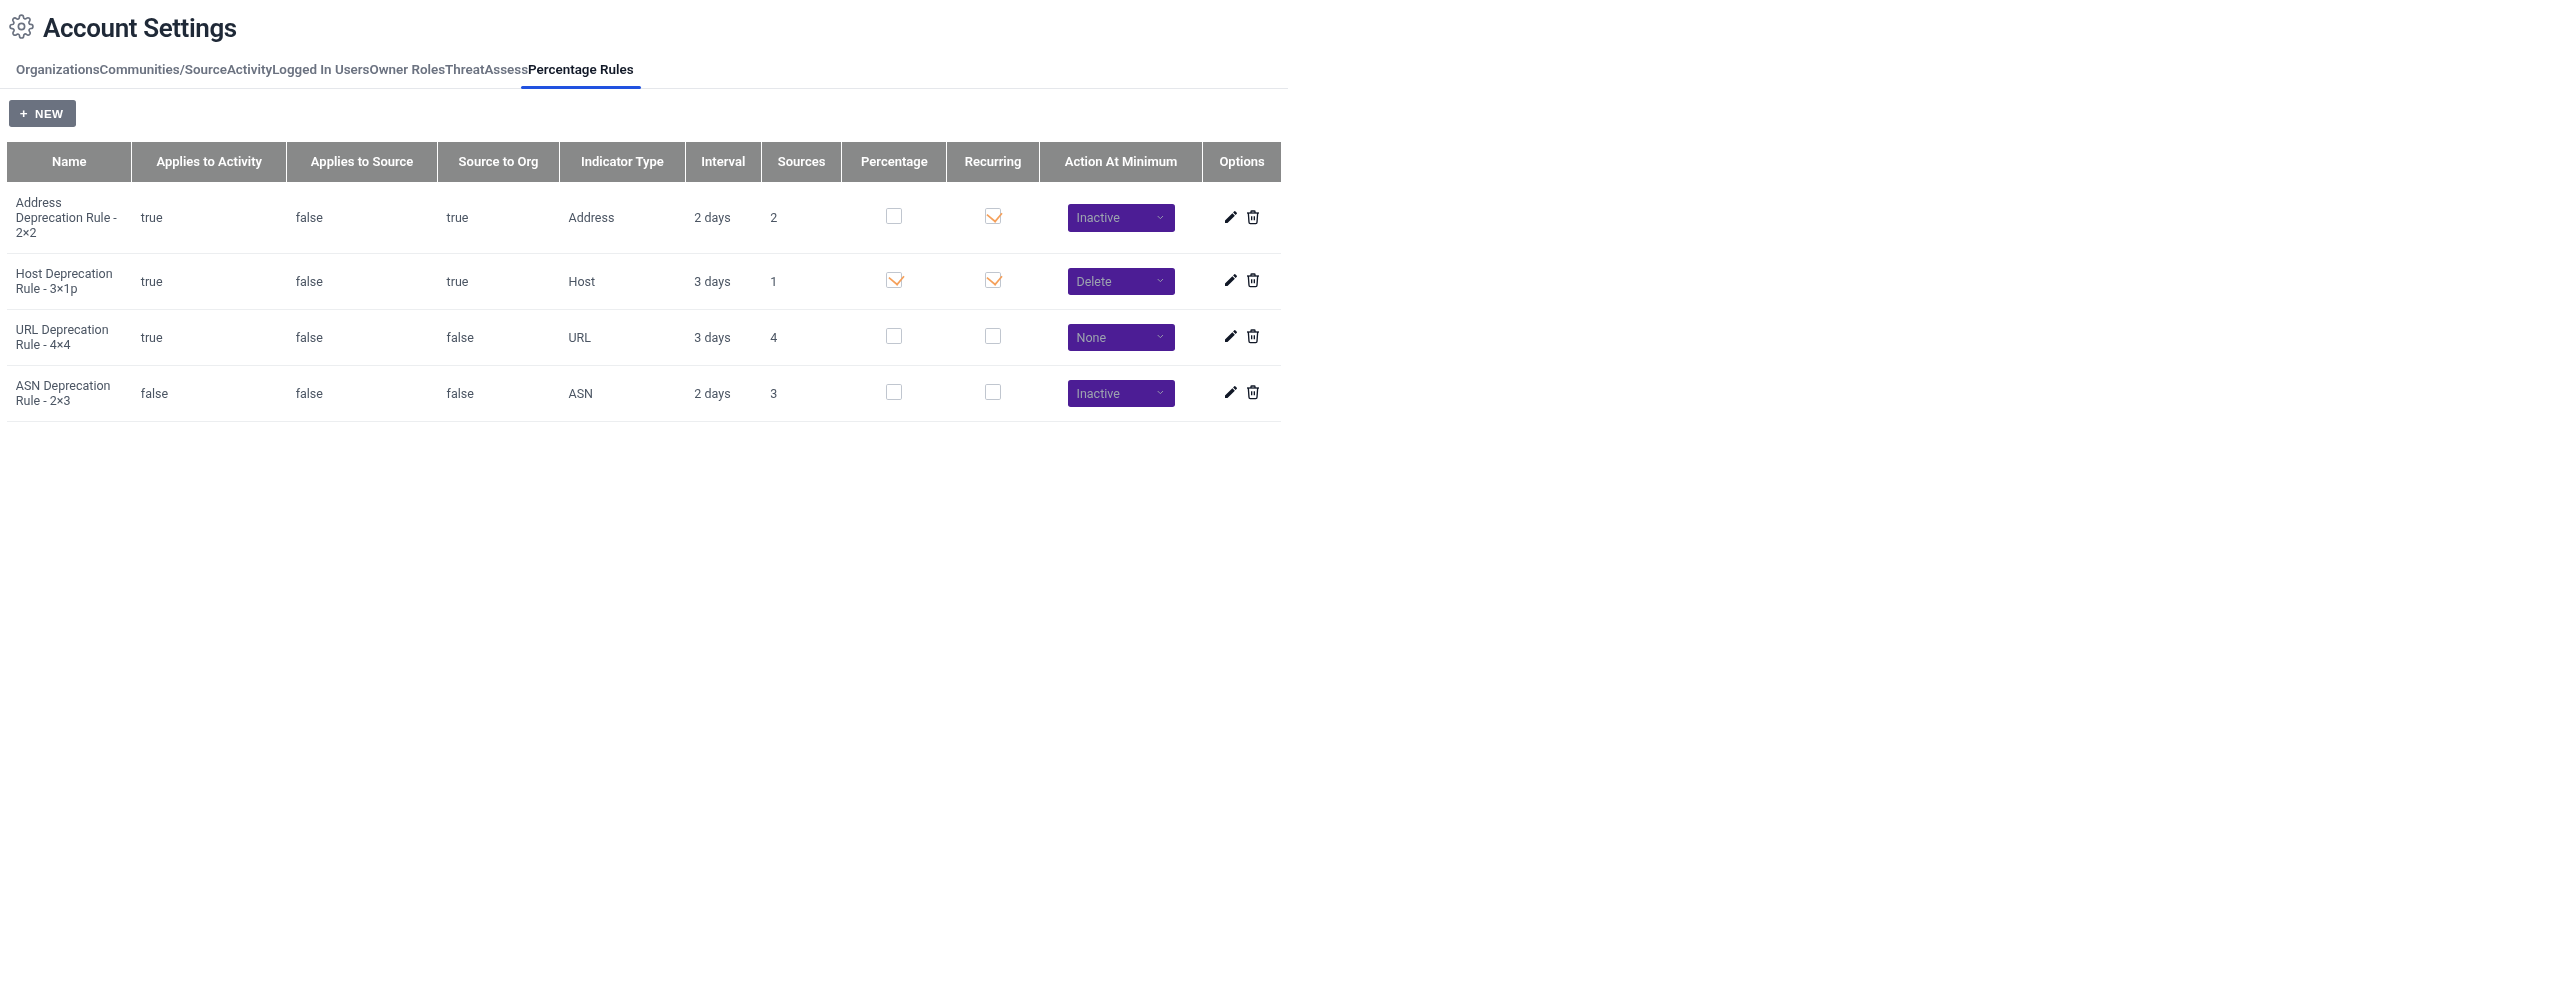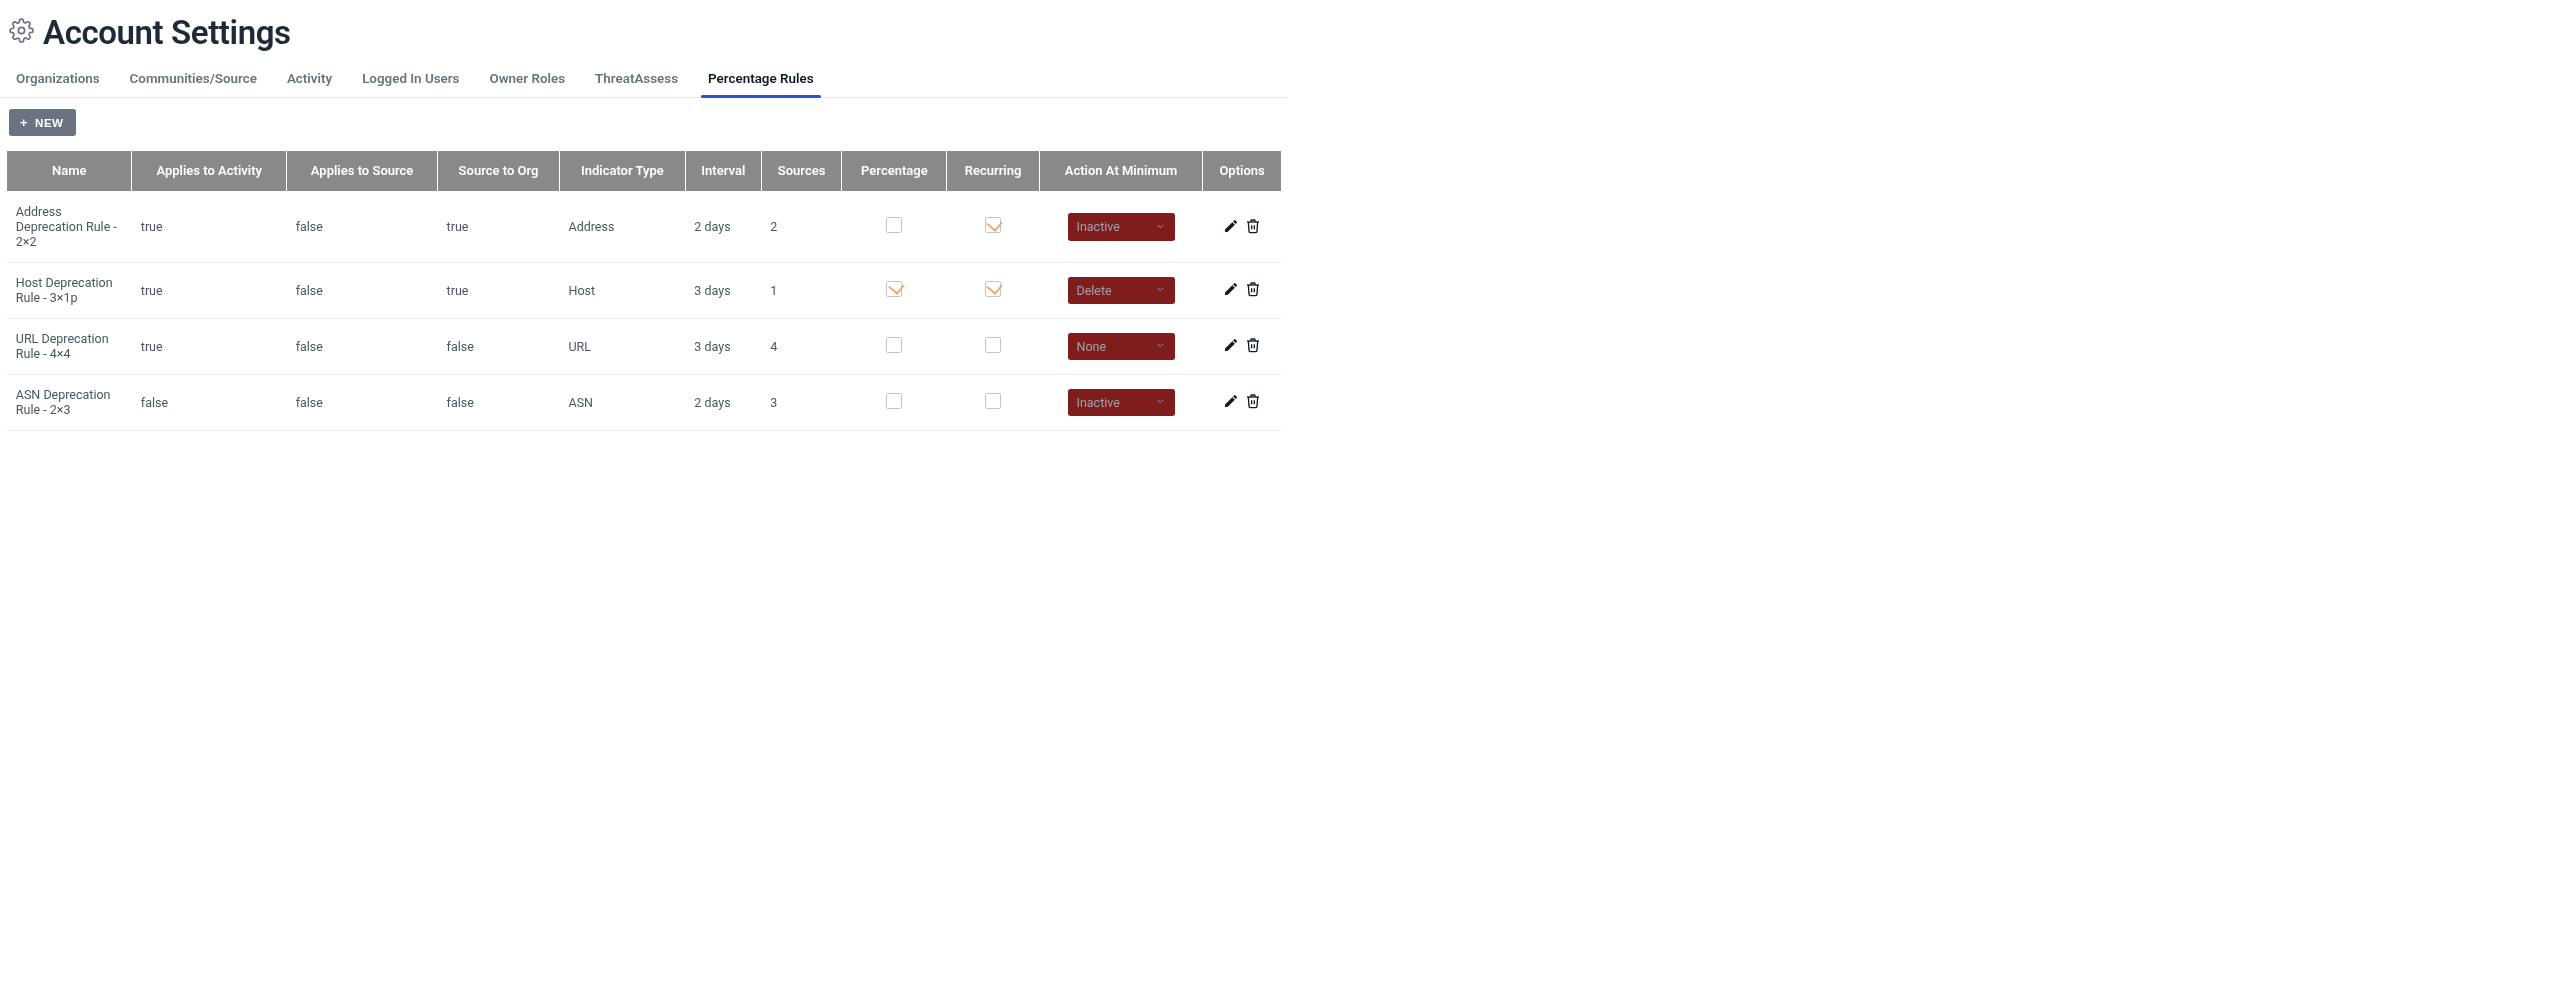--- a/index.html
+++ b/index.html
@@ -11,28 +11,27 @@
       padding-bottom: 36px;
     }
     .header {
       display: flex;
       align-items: center;
       padding: 12.5px 9px 9px 9px;
       gap: 9px;
     }
     .header svg { width: 25px; height: 25px; fill: none; stroke: #6b7280; stroke-width: 1.6; }
     .header h1 {
-      font-size: 33px;
+      font-size: 26px;
       font-weight: 600;
       color: #1f2937;
       letter-spacing: -0.4px;
     }
     .tabs {
       display: flex;
-      gap: 30px;
       padding: 5.4px 16px 0 16px;
       border-bottom: 0.9px solid #e5e7eb;
     }
     .tab {
       padding: 5.4px 0 10.7px 0;
       font-size: 13.4px;
       font-weight: 600;
       color: #6b7280;
       cursor: pointer;
       white-space: nowrap;
@@ -110,21 +109,21 @@
       border-width: 0 3.6px 3.6px 0;
       transform: rotate(40deg) scale(0.55);
       transform-origin: center;
     }
 
     .action-select {
       display: inline-flex;
       align-items: center;
       justify-content: space-between;
       width: 107px;
-      background: #7f1d1d;
+      background: #4c1d95;
       border-radius: 2.7px;
       color: #9ca3af;
       font-size: 12.5px;
       padding: 6.3px 9px;
     }
     .action-select svg { width: 10.7px; height: 10.7px; stroke: #9ca3af; stroke-width: 2; fill: none; }
 
     .options-cell { white-space: nowrap; }
     .icon-btn {
       display: inline-flex;

